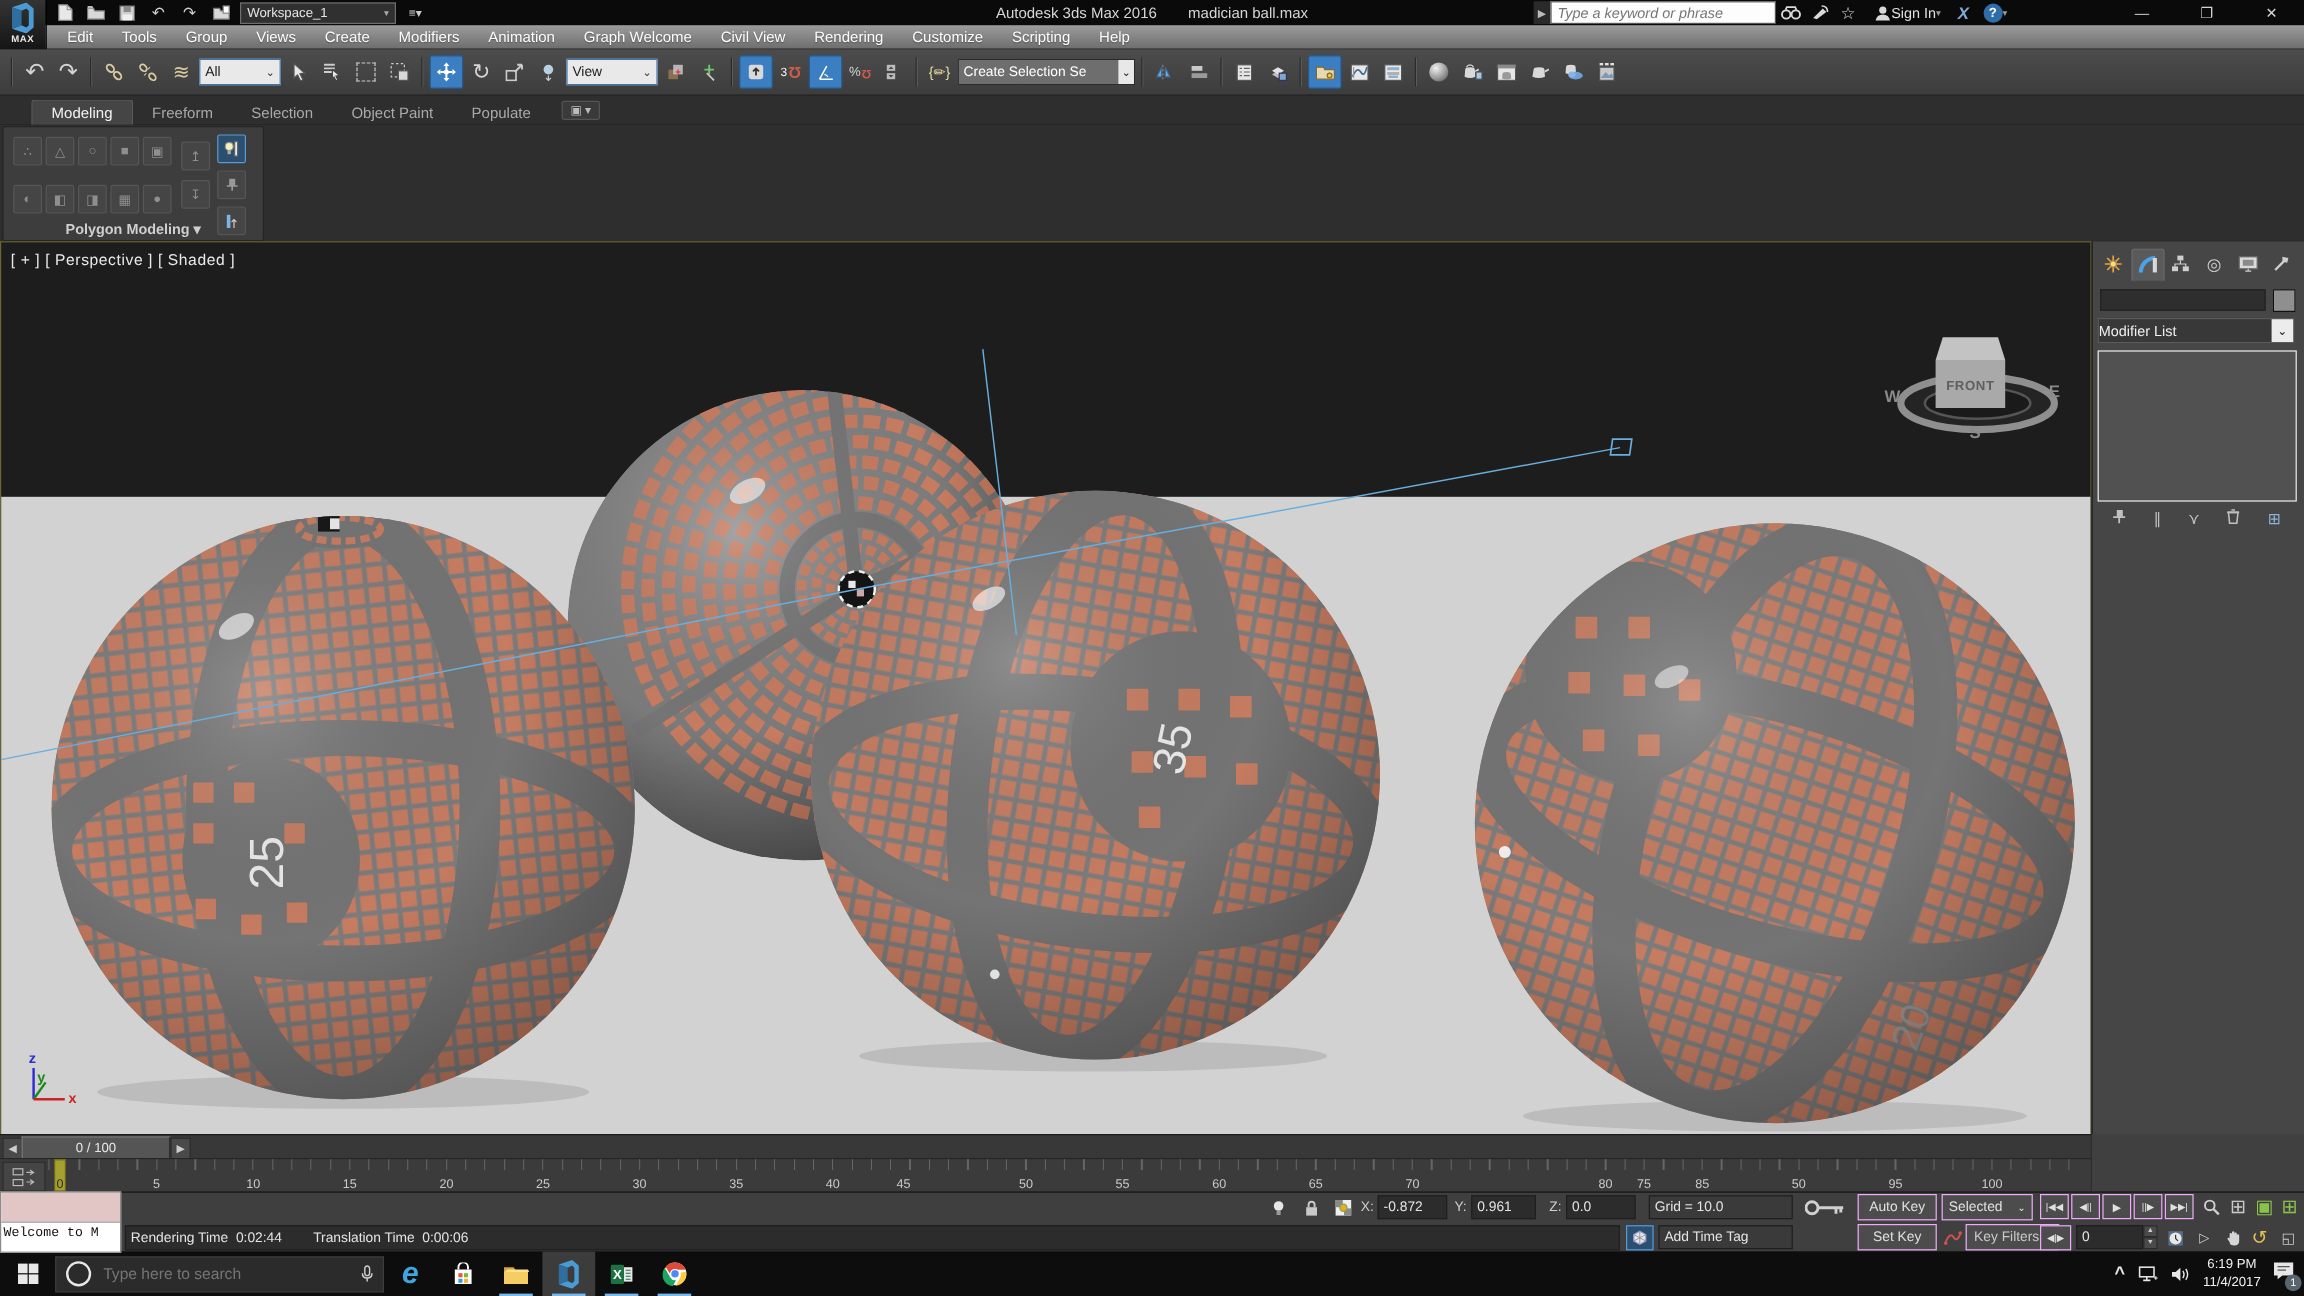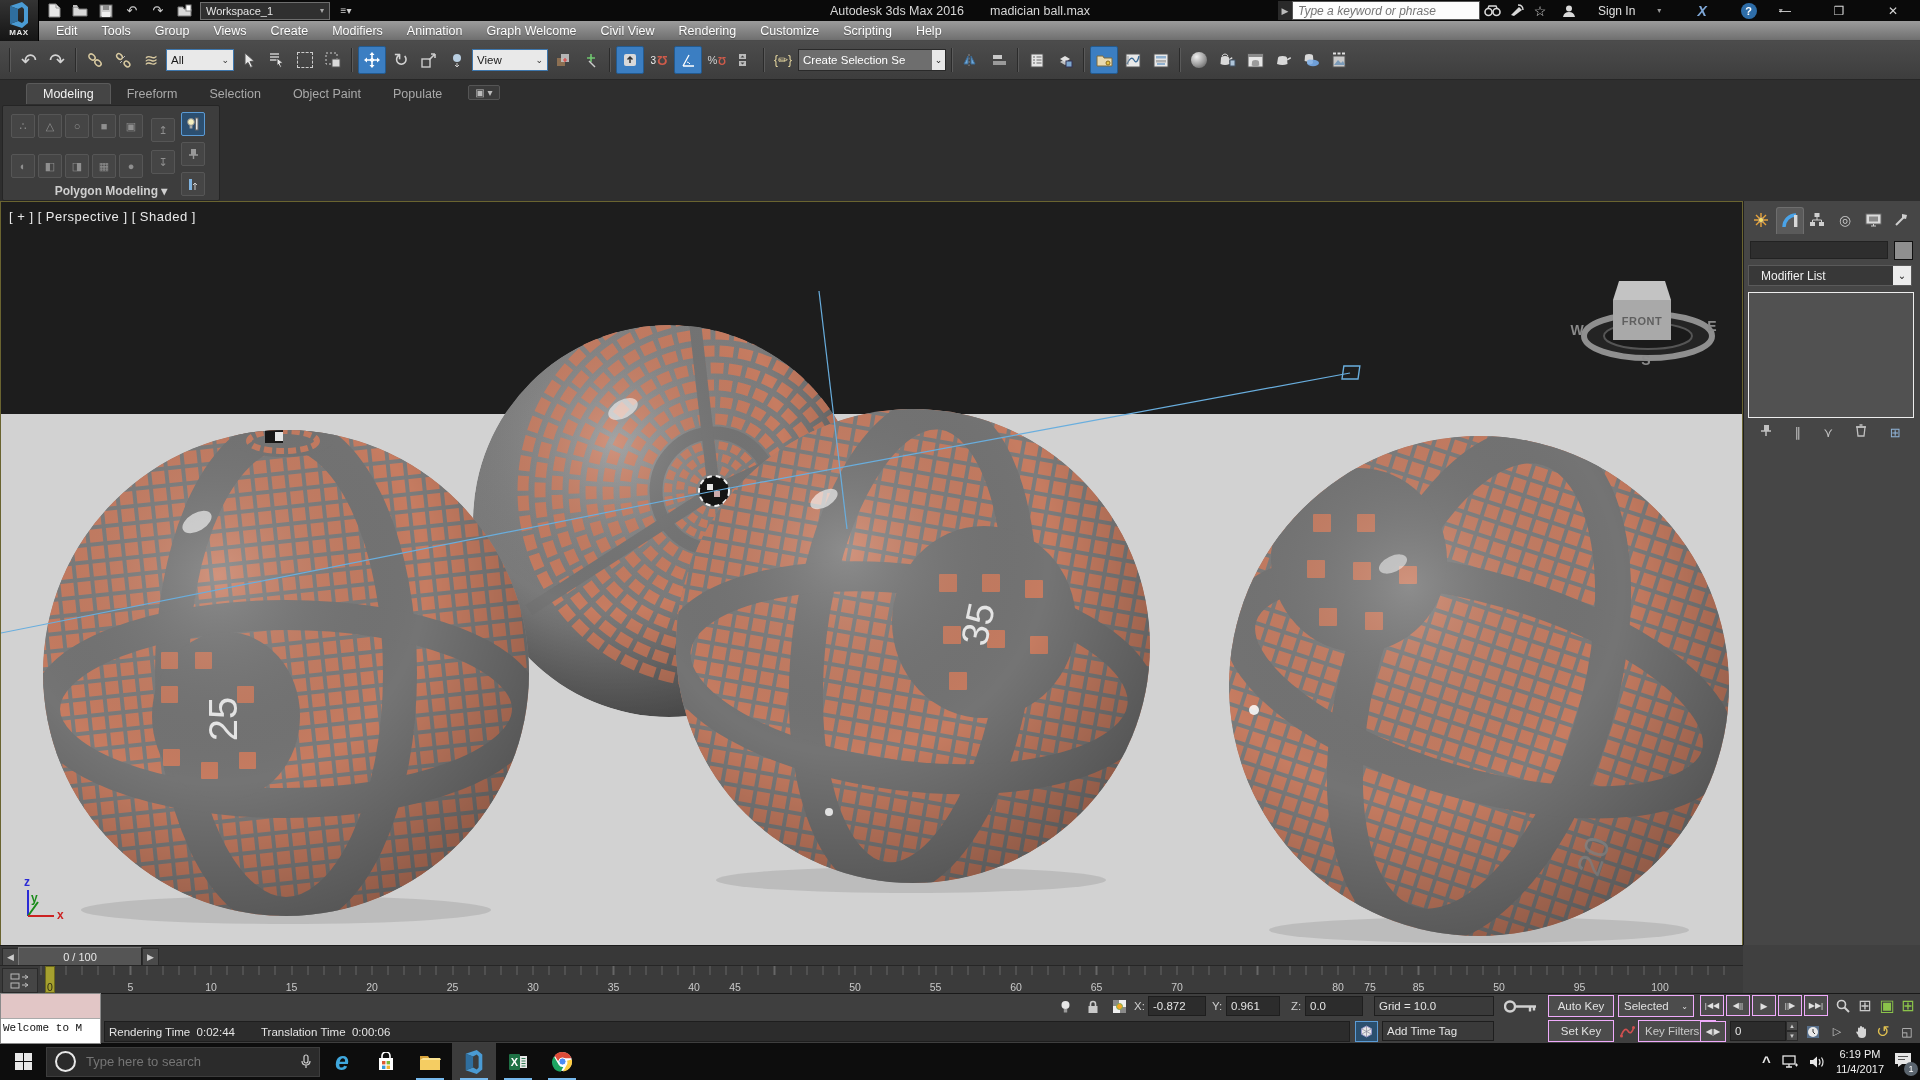--- a/index.html
+++ b/index.html
@@ -21,21 +21,21 @@
   #title-center{left:0;top:0;width:1920px;height:21px;display:flex;align-items:center;
                 justify-content:center;gap:26px;font-size:12.5px;color:#d6d6d6;pointer-events:none;}
   #search-cluster{left:1278px;top:1px;height:19px;display:flex;align-items:center;z-index:32;}
   #search-prev{width:14px;height:19px;background:#2a2a2a;color:#bbb;font-size:9px;
                display:flex;align-items:center;justify-content:center;}
   #tb-search{width:176px;height:17px;background:#fdfdfd;border:1px solid #555;
              font-style:italic;font-size:12px;color:#777;padding:0 5px;outline:none;
              font-family:"Liberation Sans",sans-serif;}
   .tico{width:24px;height:19px;display:flex;align-items:center;justify-content:center;
         color:#d9d9d9;font-size:14px;}
-  #signin{left:1562px;top:1px;height:19px;display:flex;align-items:center;gap:22px;z-index:32;
+  #signin{left:1562px;top:1px;height:19px;display:flex;align-items:center;gap:0;z-index:32;
           color:#e0e0e0;font-size:12px;}
   #xchg{color:#7fa8d8;font-weight:bold;font-style:italic;font-size:14px;}
   #helpq{width:16px;height:16px;border-radius:50%;background:#2e6da8;color:#fff;font-size:11px;
          display:flex;align-items:center;justify-content:center;font-weight:bold;}
   #winbtns{left:1758px;top:0;height:21px;width:162px;display:flex;z-index:33;}
   .wbtn{flex:1;display:flex;align-items:center;justify-content:center;color:#d5d5d5;font-size:12px;}
   
   #menubar{left:0;top:21px;width:1920px;height:20px;
            background:linear-gradient(#9c9c9c,#6f6f6f);border-bottom:1px solid #4a4a4a;
            display:flex;align-items:center;padding-left:44px;box-sizing:border-box;}
@@ -84,21 +84,21 @@
             border-left:1px solid #1f1f1f;box-sizing:border-box;}
   .ctab{position:absolute;top:6px;width:26px;height:26px;display:flex;align-items:center;
         justify-content:center;border-radius:3px 3px 0 0;color:#c9c9c9;font-size:14px;}
   .ctab.active{background:#5a5a5a;border:1px solid #6e6e6e;border-bottom:none;}
   #namefield{position:absolute;left:6px;top:40px;width:136px;height:16px;background:#2e2e2e;
              border:1px solid #222;}
   #objcolor{position:absolute;left:150px;top:40px;width:17px;height:17px;background:#8f8f8f;
             border:1px solid #111;}
   #modcombo{position:absolute;left:4px;top:64px;width:164px;height:21px;background:#383838;
             border:1px solid #5a5a5a;display:flex;align-items:center;
-            justify-content:space-between;font-size:12px;color:#f0f0f0;padding-left:12px;
+            justify-content:space-between;font-size:12px;color:#f0f0f0;padding-left:0;
             box-sizing:border-box;}
   #modcombo .car{width:18px;height:100%;background:#ececec;color:#222;display:flex;
                  align-items:center;justify-content:center;font-size:10px;}
   #stackbox{position:absolute;left:4px;top:91px;width:164px;height:124px;background:#515151;
             border:1px solid #ededed;}
   #stackbtns{position:absolute;left:4px;top:220px;width:164px;height:22px;display:flex;
              align-items:center;justify-content:space-around;color:#c0c0c0;font-size:13px;}
   
   #sliderrow{left:0;top:945px;width:1743px;height:20px;background:#383838;
              border-top:1px solid #1c1c1c;box-sizing:border-box;}
@@ -765,21 +765,21 @@
     <div id="ticklabels">
         <span class="ticklabel" style="left: 12px;">0</span>
         <span class="ticklabel" style="left: 92.5px;">5</span>
         <span class="ticklabel" style="left: 173px;">10</span>
         <span class="ticklabel" style="left: 253.5px;">15</span>
         <span class="ticklabel" style="left: 334px;">20</span>
         <span class="ticklabel" style="left: 414.5px;">25</span>
         <span class="ticklabel" style="left: 495px;">30</span>
         <span class="ticklabel" style="left: 575.5px;">35</span>
         <span class="ticklabel" style="left: 656px;">40</span>
-        <span class="ticklabel" style="left: 697px; margin-top: 16px;">45</span>
+        <span class="ticklabel" style="left: 715px; margin-top: 16px;">45</span>
         <span class="ticklabel" style="left: 817px;">50</span>
         <span class="ticklabel" style="left: 897.5px;">55</span>
         <span class="ticklabel" style="left: 978px;">60</span>
         <span class="ticklabel" style="left: 1058.5px;">65</span>
         <span class="ticklabel" style="left: 1139px;">70</span>
         <span class="ticklabel" style="left: 1288px; margin-left: 44px;">75</span>
         <span class="ticklabel" style="left: 1300px;">80</span>
         <span class="ticklabel" style="left: 1380.5px;">85</span>
         <span class="ticklabel" style="left: 1461px;">50</span>
         <span class="ticklabel" style="left: 1541.5px;">95</span>

